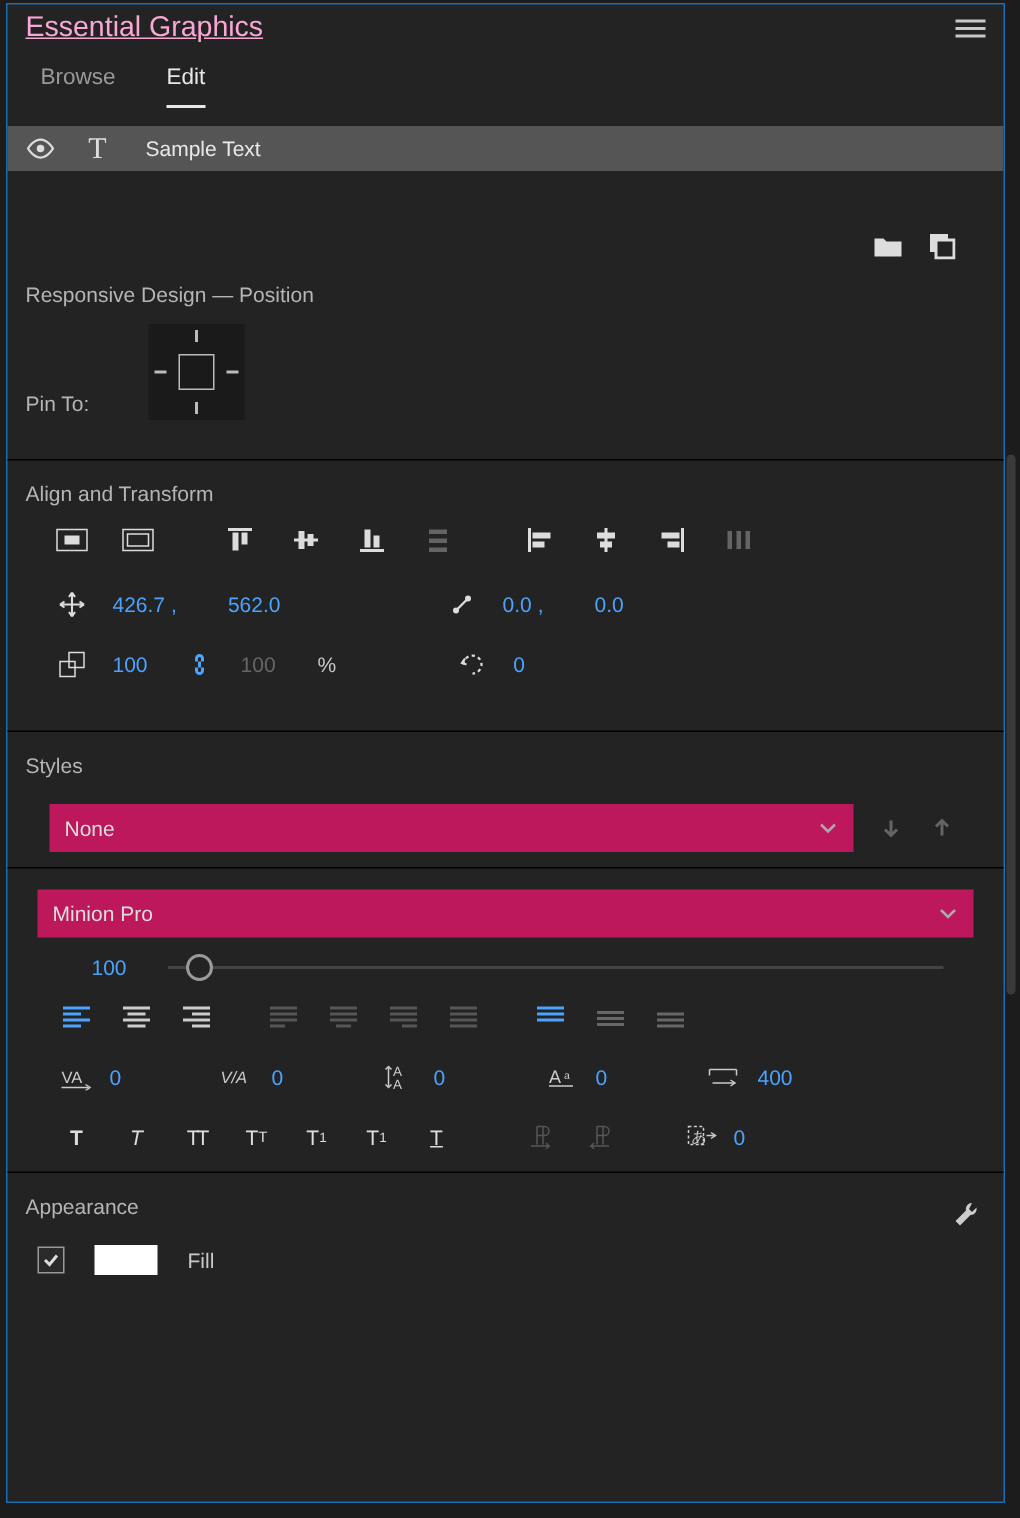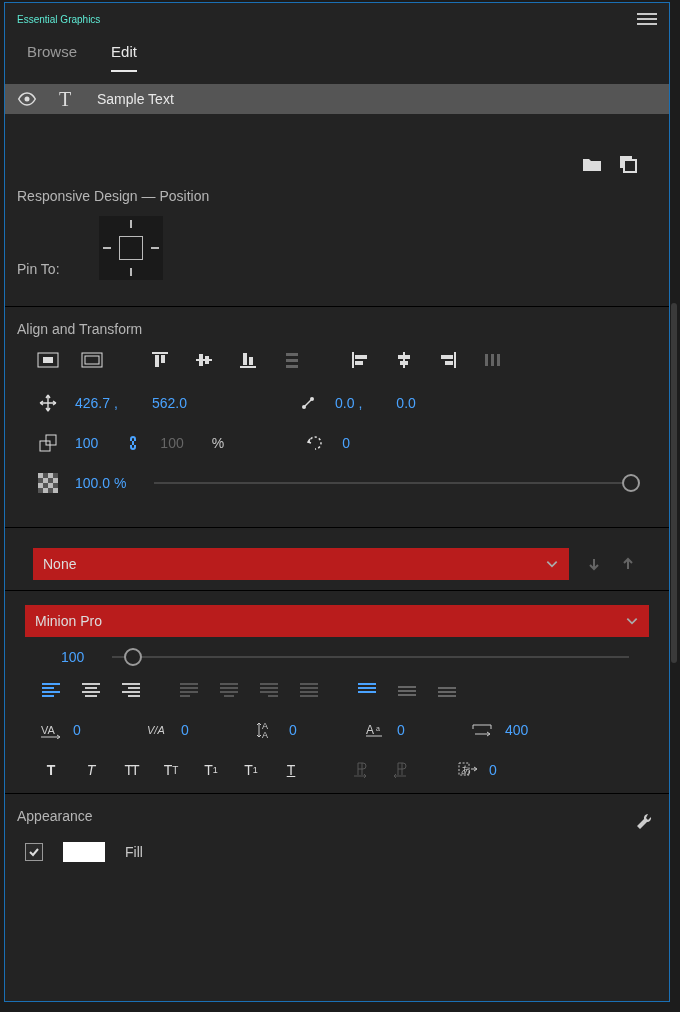--- a/index.html
+++ b/index.html
@@ -8,21 +8,21 @@
     background:#1c1c1c;
     font-family:"Segoe UI",-apple-system,Arial,sans-serif;
     font-size:14px;color:#c8c8c8;
     position:relative;overflow:hidden;user-select:none;
   }
   .panel{
     position:absolute;left:4px;top:2px;right:10px;bottom:10px;
     background:#232323;border:1px solid #1a6fb4;box-sizing:border-box;
   }
   .titlebar{display:flex;align-items:center;height:32px;padding:0 12px;}
-  .titlebar .title{color:#5eead4;font-size:10px;}
+  .titlebar .title{color:#f9a8d4;font-size:19px;text-decoration:underline;}
   .titlebar .spacer{flex:1;}
   .burger{width:20px;height:20px;display:flex;flex-direction:column;justify-content:center;gap:3px;}
   .burger span{display:block;height:2px;background:#c8c8c8;}
   .tabs{display:flex;gap:34px;padding:8px 22px 0;}
   .tab{font-size:15px;color:#9a9a9a;padding-bottom:10px;border-bottom:2px solid transparent;}
   .tab.active{color:#e8e8e8;border-bottom-color:#e8e8e8;}
   .layer-row{
     margin-top:12px;height:30px;background:#555;
     display:flex;align-items:center;padding:0 12px;
   }
@@ -34,21 +34,21 @@
   .icon-box{width:22px;height:20px;display:inline-flex;align-items:center;justify-content:center;}
   .divider{height:1px;background:#000;margin:0;}
   .section{padding:14px 12px 18px;}
   .section-h{font-size:14px;color:#b5b5b5;margin-bottom:12px;}
   .row{display:flex;align-items:center;gap:10px;margin:8px 0;}
   .pin-label{width:62px;color:#b5b5b5;margin-top:41px;}
   .select{
     flex:1;height:32px;background:#232323;border:none;display:flex;align-items:center;
     padding:0 10px;justify-content:space-between;color:#ddd;
   }
-  .select.dark{background:#b91c1c;}
+  .select.dark{background:#be185d;}
   .chev{width:14px;height:14px;}
   .pin-widget{
     width:64px;height:64px;margin-left:10px;background:#1a1a1a;
     display:flex;align-items:center;justify-content:center;position:relative;
   }
   .pin-widget .box{width:22px;height:22px;border:1.5px solid #bbb;}
   .pin-widget .tick{position:absolute;background:#bbb;}
   .ic{width:26px;height:22px;display:inline-flex;align-items:center;justify-content:center;}
   .ic svg{display:block;}
   .ic.dim{opacity:.35;}
@@ -255,46 +255,26 @@
       <span style="width:50px;"></span>
       <span class="ic">
           <svg width="20" height="20" viewBox="0 0 20 20">
             <path d="M4 10a6 6 0 116 6" fill="none" stroke="#ddd" stroke-width="1.5" stroke-dasharray="2.2 2.2"></path>
             <path d="M5 6l-2 3 3 1" fill="none" stroke="#ddd" stroke-width="1.5"></path>
           </svg>
         </span>
       <span class="blue">0</span>
     </div>
 
-    <div class="valrow">
-      <span class="ic">
-          <svg width="20" height="20" viewBox="0 0 20 20">
-            <rect width="20" height="20" fill="#555"></rect>
-            <g fill="#bbb">
-              <rect x="0" y="0" width="5" height="5"></rect>
-              <rect x="10" y="0" width="5" height="5"></rect>
-              <rect x="5" y="5" width="5" height="5"></rect>
-              <rect x="15" y="5" width="5" height="5"></rect>
-              <rect x="0" y="10" width="5" height="5"></rect>
-              <rect x="10" y="10" width="5" height="5"></rect>
-              <rect x="5" y="15" width="5" height="5"></rect>
-              <rect x="15" y="15" width="5" height="5"></rect>
-            </g>
-          </svg>
-        </span>
-      <span class="blue">100.0 %</span>
-      <div class="slider">
-        <div class="knob" style="left:100%;"></div>
-      </div>
-    </div>
   </div>
 
   <div class="divider"></div>
 
   <div class="section" style="padding-bottom:10px;">
+    <div class="section-h">Styles</div>
     <div class="style-sel">
       <div class="select dark" style="flex:1;">
         <span>None</span>
         <svg class="chev" viewBox="0 0 12 12">
             <path d="M2 4l4 4 4-4" fill="none" stroke="#aaa" stroke-width="1.5"></path>
           </svg>
       </div>
       <div class="style-arrows">
         <span class="ic dim">
             <svg width="16" height="16" viewBox="0 0 16 16">

